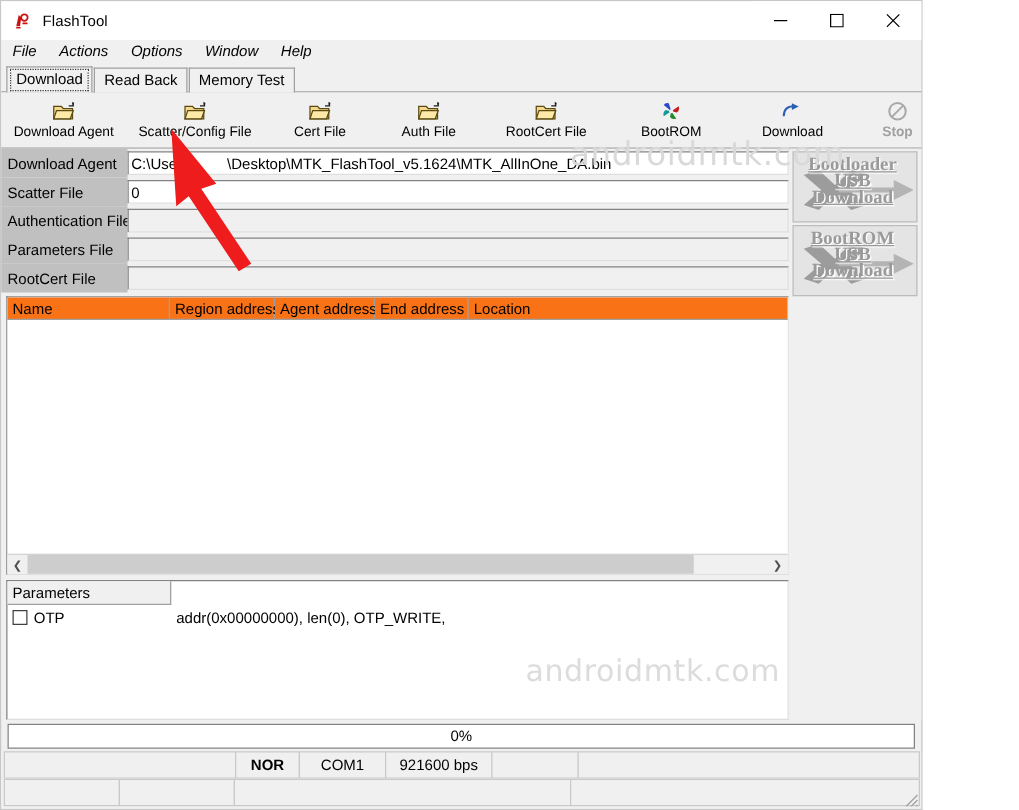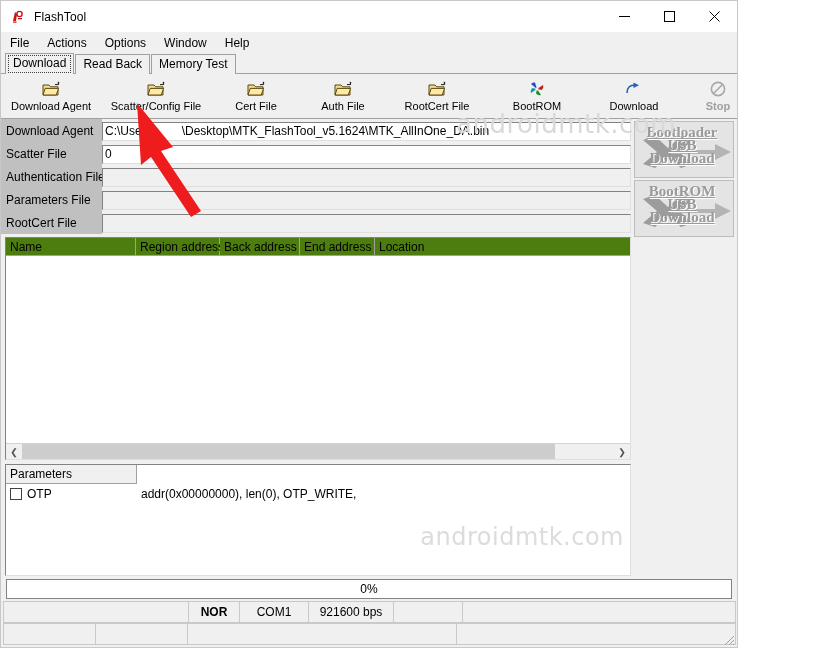--- a/index.html
+++ b/index.html
@@ -44,23 +44,24 @@
     display: flex; align-items: center; justify-content: center;
     font-size: 12px; color: #000;
     background: #ffffff;
   }
   .winbtn svg { display: block; }
 
   
   .menubar {
     height: 21px;
     background: #f0f0f0;
-    display: flex; align-items: center;
+    display: flex; align-items: flex-start;
     padding-left: 9px;
     flex: 0 0 auto;
+    font-style: italic;
   }
   .menu-item {
     font-size: 12px; color: #000;
     padding: 2px 8px 2px 0px;
     margin-right: 10px;
   }
 
   
   .tabstrip {
     height: 21px;
@@ -213,21 +214,21 @@
   .tbl-head {
     display: flex;
     height: 18px;
     background: #f0f0f0;
     flex: 0 0 auto;
   }
   .th {
     font-size: 12px; color: #000;
     border-right: 1px solid #a0a0a0;
     border-bottom: 1px solid #a0a0a0;
-    background: #4d7c0f;
+    background: #f97316;
     padding-left: 4px;
     display: flex; align-items: center;
     white-space: nowrap;
   }
   .tbl-body { flex: 1 1 auto; background: #fff; }
   .hscroll {
     height: 16px;
     background: #f0f0f0;
     border-top: 1px solid #d4d4d4;
     display: flex; align-items: center;
@@ -529,21 +530,21 @@
           <div class="file-input-wrap">
             <input class="file-input empty" type="text" value="" style="">
           </div>
         </div>
       </div>
 
       <div class="table-box">
         <div class="tbl-head">
           <div class="th" style="width:130px">Name</div>
           <div class="th" style="width:84px">Region address</div>
-          <div class="th" style="width:80px">Back address</div>
+          <div class="th" style="width:80px">Agent address</div>
           <div class="th" style="width:75px">End address</div>
           <div class="th" style="flex:1 1 auto;border-right:none">Location</div>
         </div>
         <div class="tbl-body"></div>
         <div class="hscroll">
           <div class="hs-arrow">❮</div>
           <div class="hs-track">
             <div class="hs-thumb"></div>
           </div>
           <div class="hs-arrow">❯</div>

